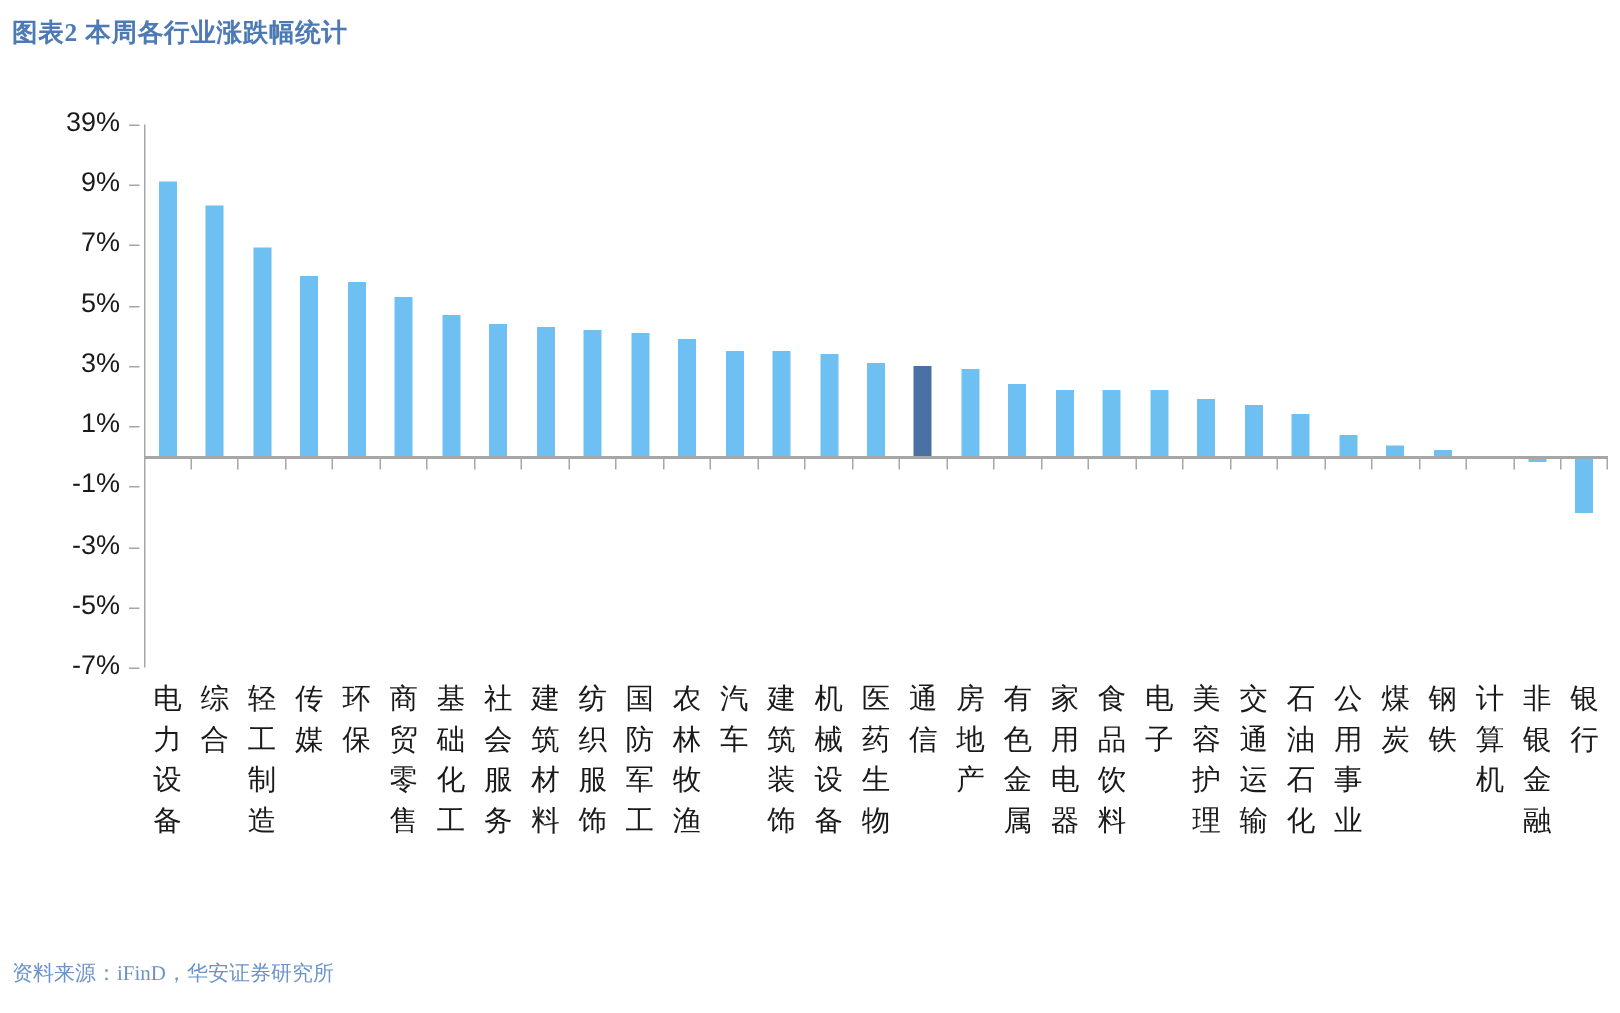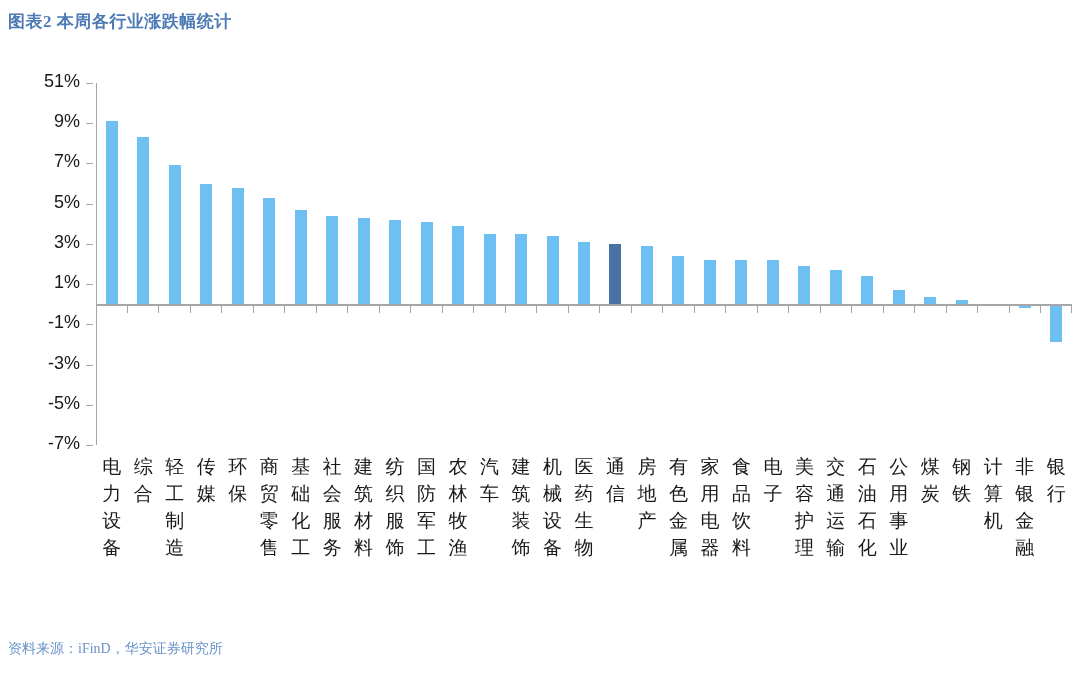--- a/index.html
+++ b/index.html
@@ -258,21 +258,21 @@
           <div class="xtick-mark" style="left: 30.9839px; top: 223.222px;"></div>
         </div>
         <div class="bar-slot" style="left: 944.516px; width: 31.4839px;">
           <div class="bar" title="银行 -1.9%" style="top: 221.222px; height: 38.2111px;"></div>
           <div class="xtick-mark" style="left: 30.9839px; top: 223.222px;"></div>
         </div>
       </div>
   </div>
   <div id="yticks">
       <div class="ytick-row" style="top: 28px;">
-        <div class="ytick-label">51%</div>
+        <div class="ytick-label">39%</div>
         <div class="ytick-mark"></div>
       </div>
       <div class="ytick-row" style="top: 68.2222px;">
         <div class="ytick-label">9%</div>
         <div class="ytick-mark"></div>
       </div>
       <div class="ytick-row" style="top: 108.444px;">
         <div class="ytick-label">7%</div>
         <div class="ytick-mark"></div>
       </div>

